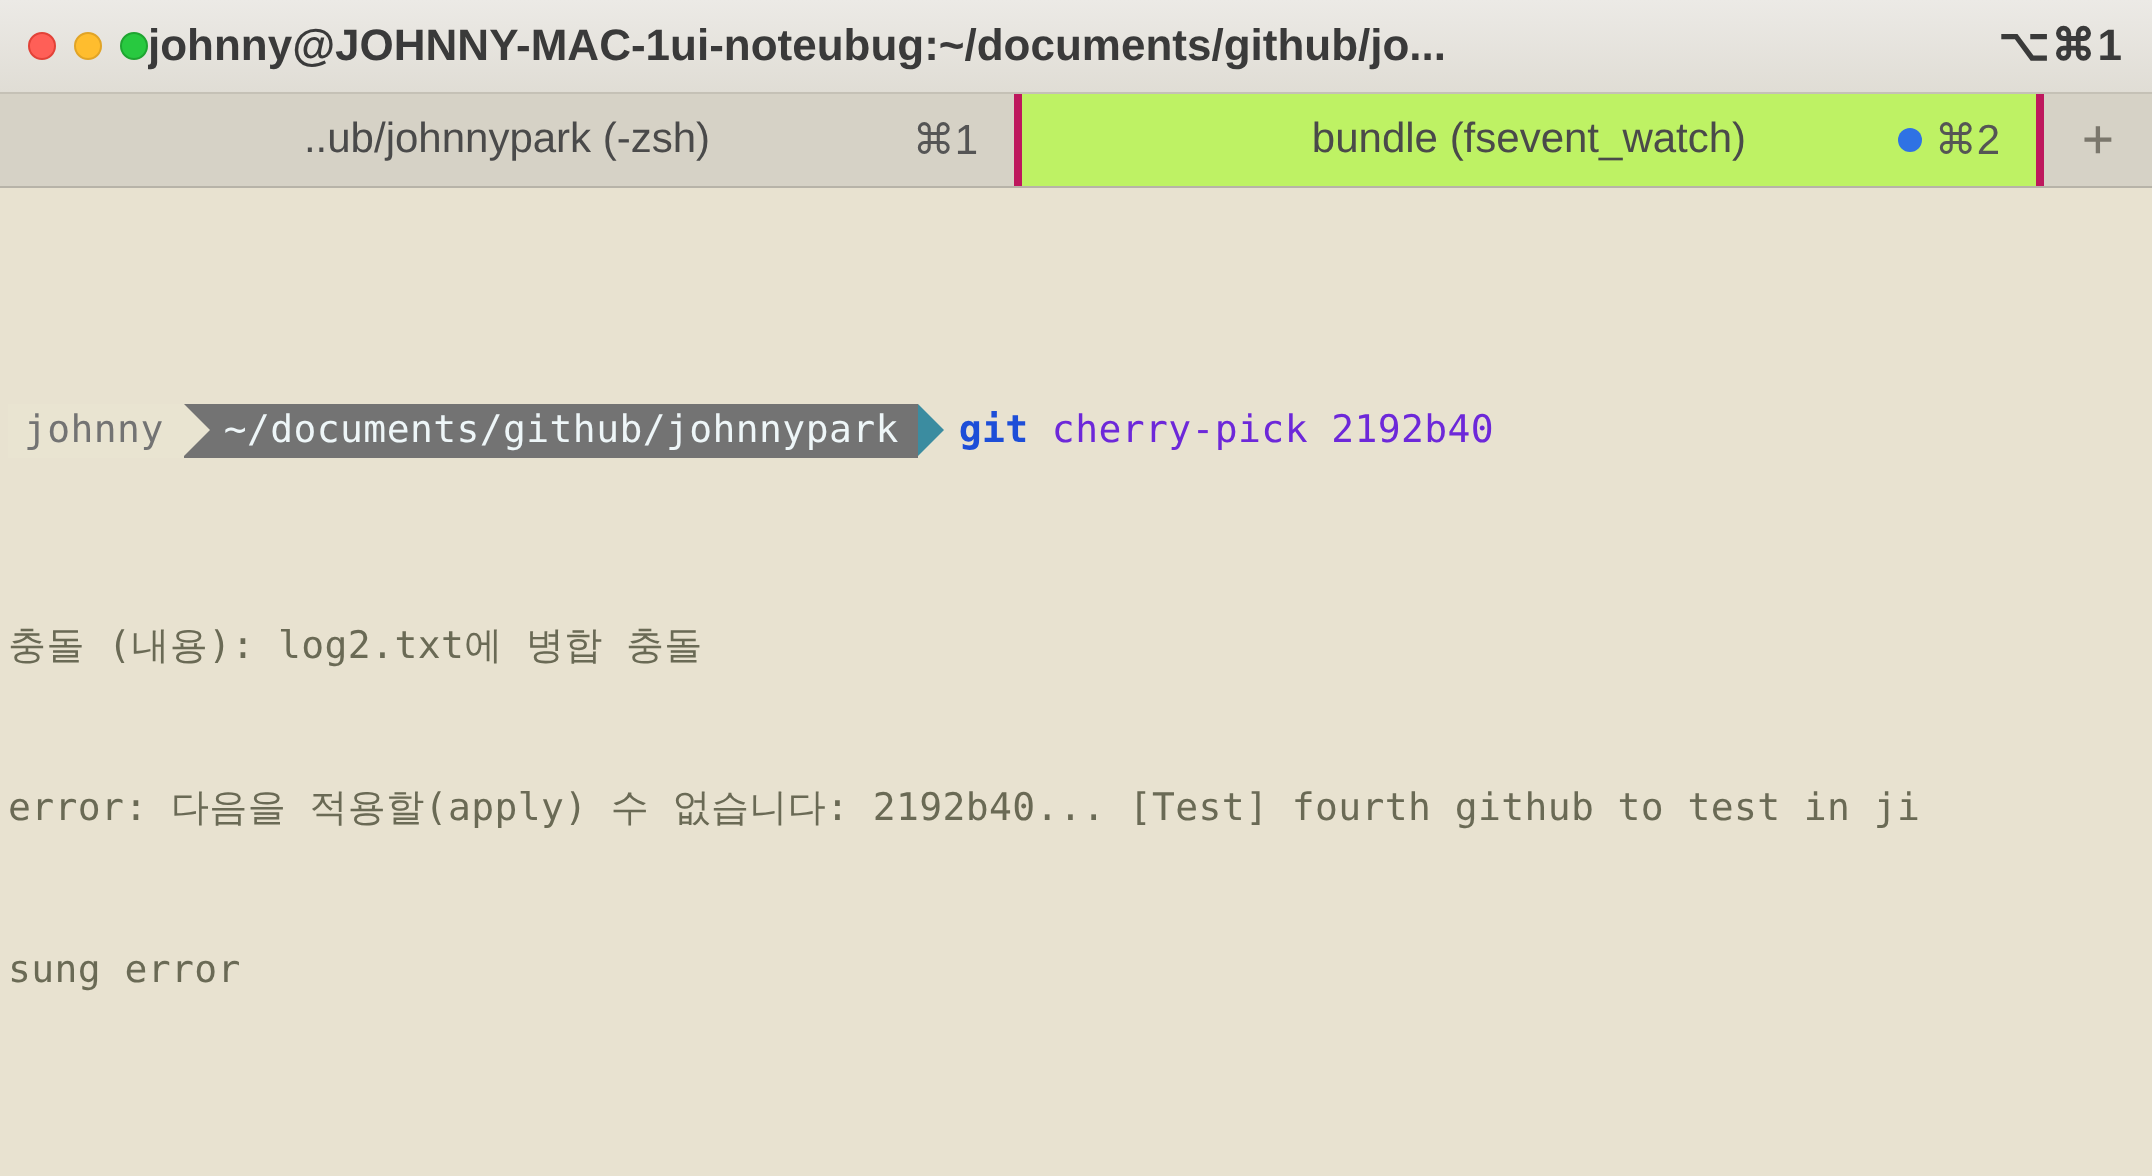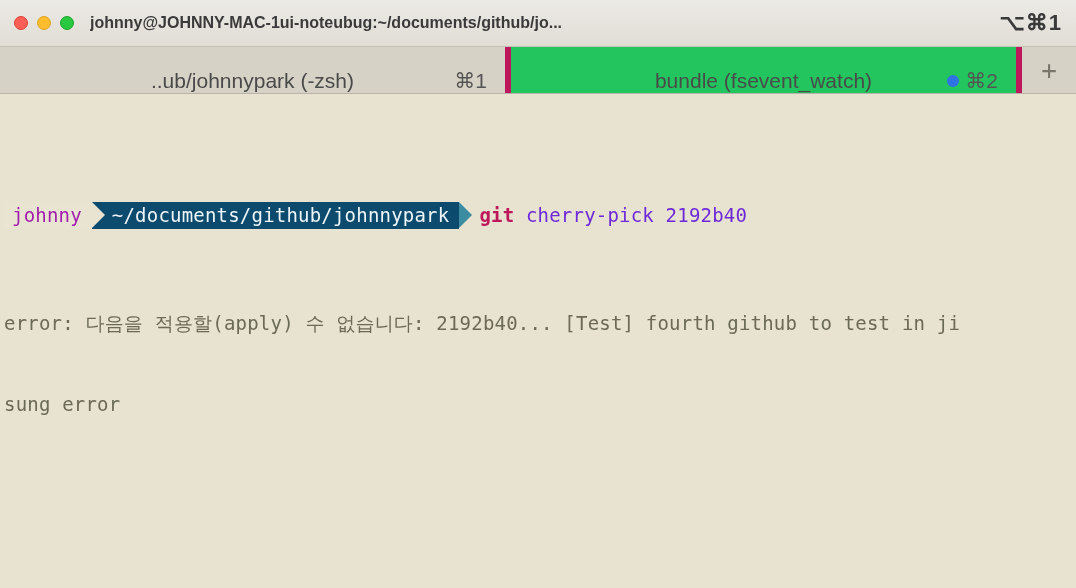--- a/index.html
+++ b/index.html
@@ -18,24 +18,23 @@
     align-items: center;
     padding: 0 14px;
     border-bottom: 1px solid #c5c1b6;
   }
   .traffic-lights { display: flex; gap: 9px; align-items: center; }
   .tl { width: 14px; height: 14px; border-radius: 50%; }
   .tl-close { background: #ff5f57; border:1px solid #e24238; }
   .tl-min   { background: #ffbd2e; border:1px solid #e1a426; }
   .tl-max   { background: #28c940; border:1px solid #1fa531; }
   .title {
-    margin-left: 16px;
     font-family: -apple-system, "Helvetica Neue", sans-serif;
     font-weight: 700;
-    font-size: 16px;
+    font-size: 22px;
     color: #3a3a3a;
     flex: 1;
     white-space: nowrap;
     overflow: hidden;
     text-overflow: ellipsis;
   }
   .titlebar-right {
     font-family: -apple-system, sans-serif;
     font-weight: 600;
     font-size: 22px;
@@ -45,31 +44,31 @@
 
   .tabbar {
     height: 47px;
     display: flex;
     background: #d6d2c6;
     border-bottom: 1px solid #b7b3a8;
   }
   .tab {
     flex: 1;
     display: flex;
-    align-items: flex-end;
+    align-items: center;
     justify-content: center;
     gap: 10px;
     font-family: -apple-system, "Helvetica Neue", sans-serif;
     font-size: 21px;
     color: #4a4a4a;
-    border-right: 6px solid #be185d;
+    border-right: 4px solid #be185d;
     position: relative;
     cursor: pointer;
   }
-  .tab.active { background: #22c55e; }
+  .tab.active { background: #bef264; }
   .tab .shortcut {
     position: absolute;
     right: 18px;
     font-weight: 500;
     color: #555;
     display:flex;
     align-items:center;
     gap:6px;
   }
   .dot-blue { width:12px; height:12px; border-radius:50%; background:#2f72e4; }
@@ -98,31 +97,31 @@
   .seg::after {
     content:"";
     position:absolute;
     right:-13px; top:0;
     border-top:13.5px solid transparent;
     border-bottom:13.5px solid transparent;
     border-left:13px solid currentColor;
     z-index:2;
   }
   .seg-user { background:#e9e4d1; color:#e9e4d1; }
-  .seg-user .txt { color:#a21caf; font-weight:500; }
-  .seg-path { background:#0c4a6e; color:#3b8ca0; padding-left:20px;}
+  .seg-user .txt { color:#737373; font-weight:500; }
+  .seg-path { background:#737373; color:#3b8ca0; padding-left:20px;}
   .seg-path .txt { color:#eef6f8; }
   .seg-branch { background:#8a8936; color:#8a8936; padding-left:20px;}
   .seg-branch .txt { color:#f2f2e0; }
   .seg-branch.last::after { border-left-color:#8a8936; }
   .cmd { padding-left:20px; color:#3b8ca0; }
   .cmd .arg { color:#6d28d9; }
 
   .line { color:#6a6a55; }
-  .teal { color:#be185d; font-weight:600;}
+  .teal { color:#1d4ed8; font-weight:600;}
 
   .branch-icon { display:inline-block; margin-right:4px; }
 </style>
 </head>
 <body>
 
 <div class="titlebar">
   <div class="traffic-lights">
     <div class="tl tl-close"></div>
     <div class="tl tl-min"></div>
@@ -151,20 +150,21 @@
 
 <div class="terminal">
 
   
   <div class="promptline">
     <span class="seg seg-user"><span class="txt">johnny</span></span>
     <span class="seg seg-path"><span class="txt">~/documents/github/johnnypark</span></span>
     <span class="cmd"><span class="teal">git</span><span class="arg"> cherry-pick 2192b40</span></span>
   </div>
 
+  <div class="line">충돌 (내용): log2.txt에 병합 충돌</div>
   <div class="line">error: 다음을 적용할(apply) 수 없습니다: 2192b40... [Test] fourth github to test in ji</div>
   <div class="line">sung error</div>
 
   
   
   
   
   
   
 

